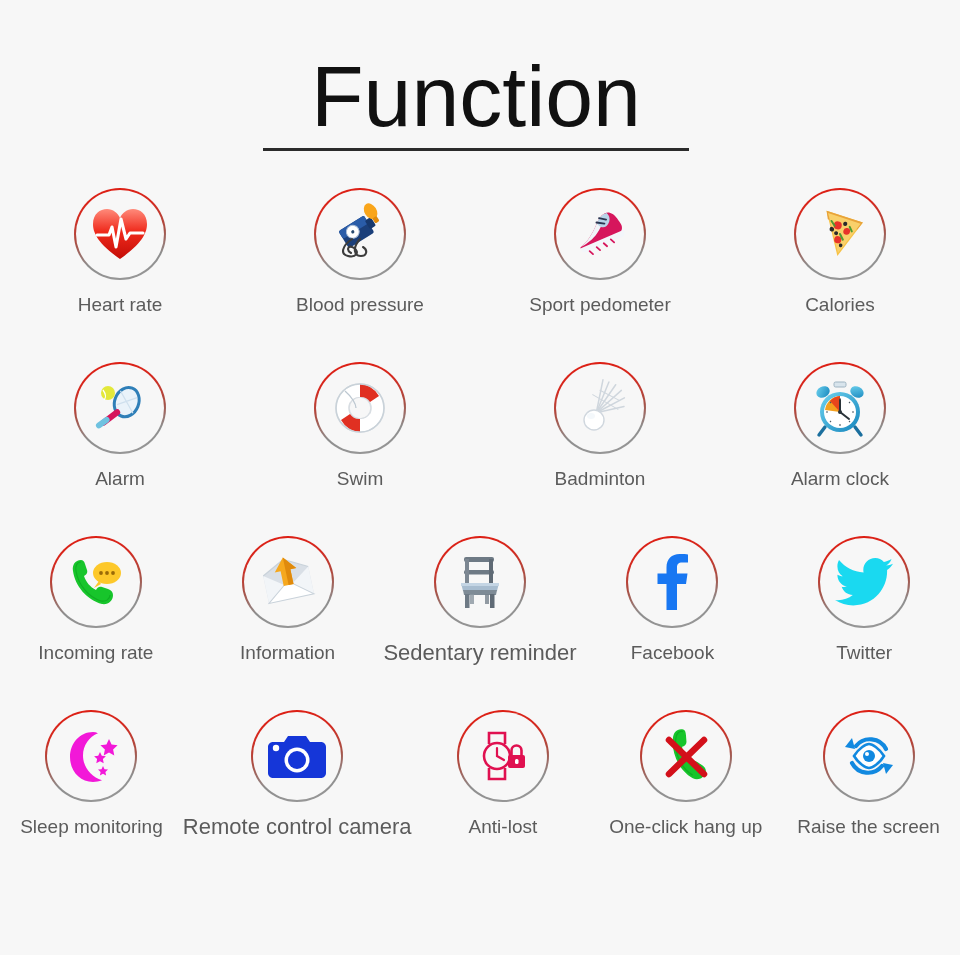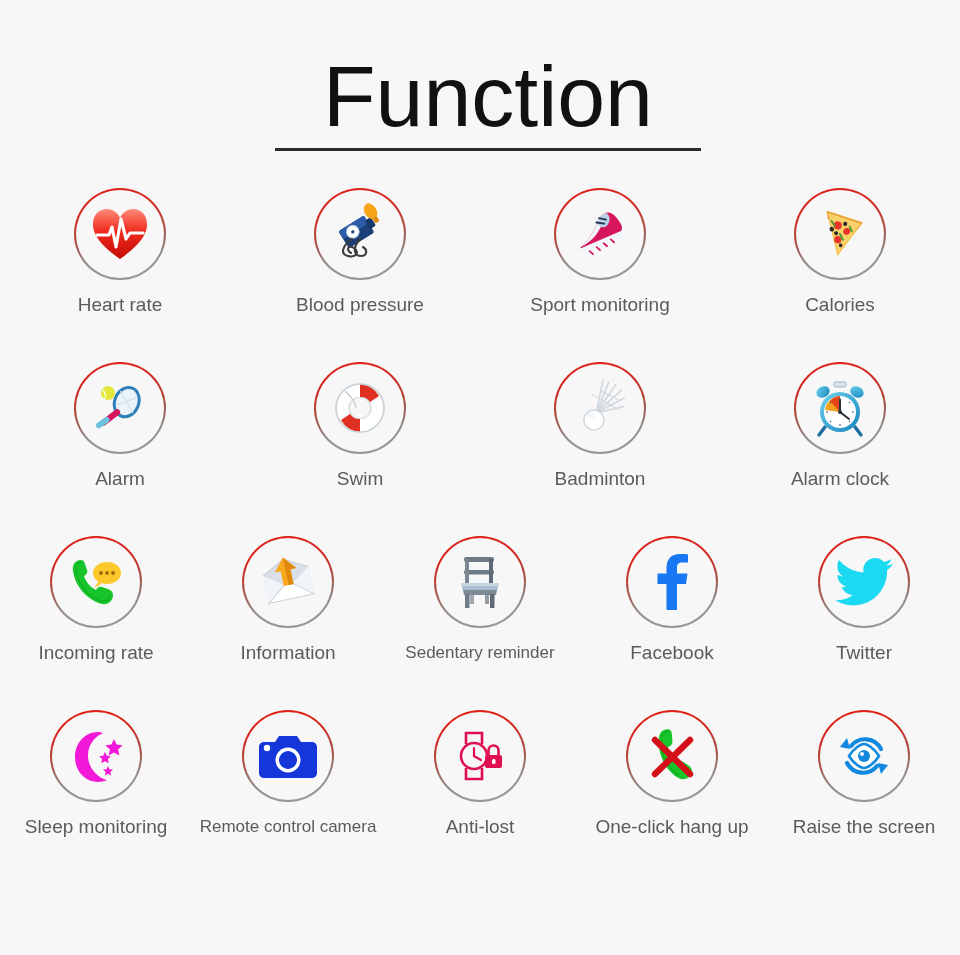--- a/index.html
+++ b/index.html
@@ -17,21 +17,21 @@
   #page {
     position: relative;
     width: 960px;
     height: 955px;
     background: #f7f7f7;
   }
 
   
   .title-block {
     position: absolute;
-    left: 16px;
+    left: 4px;
     top: 48px;
     width: 944px;
     text-align: center;
   }
   .title-text {
     display: block;
     font-family: "Liberation Sans", sans-serif;
     font-size: 86px;
     line-height: 96px;
     font-weight: 400;
@@ -93,21 +93,21 @@
 
   .cell-label {
     margin-top: 14px;
     font-family: "Liberation Sans", sans-serif;
     font-size: 19px;
     line-height: 22px;
     color: #5b5b5b;
     white-space: nowrap;
     text-align: center;
   }
-  .label-sm { font-size: 17px; }
+  .label-sm { font-size: 22px; }
 </style>
 </head>
 <body>
 
 <div id="page">
 
   <div class="title-block">
     <span class="title-text">Function</span>
     <div class="title-rule"></div>
   </div>
@@ -164,21 +164,21 @@
                 <path d="M6 30 C14 28 22 22 30 14 C36 8 42 6 46 9 C50 12 51 18 52 23 C53 28 50 32 44 32 L10 33 C7 33 5 32 6 30 Z" fill="#d6165c"></path>
                 <path d="M6 30 C14 28 22 22 30 14 C34 10 38 8 41 8 C38 14 32 20 24 25 C18 28 11 30 6 30 Z" fill="#f0f4f8"></path>
                 <path d="M30 14 C34 10 39 7 43 8 C45 12 44 16 40 19 C36 22 32 20 30 14 Z" fill="#b8d4e8"></path>
                 <path d="M6 31 L52 30 C53 33 52 36 48 36 L10 37 C7 37 5 34 6 31 Z" fill="#f3f6fa"></path>
                 <path d="M13 37 l2 4 M21 36 l2 4 M29 35 l2 4 M37 34 l2 4" stroke="#d6165c" stroke-width="1.8" stroke-linecap="round"></path>
                 <path d="M30 13 l7 4 M34 10 l6 4" stroke="#2a3550" stroke-width="1.8" stroke-linecap="round"></path>
               </g>
             </svg>
           </span>
         </div>
-        <div class="cell-label">Sport monitoring</div>
+        <div class="cell-label">Sport pedometer</div>
       </div>
 
       <div class="cell">
         <div class="circle">
           <span class="icon-wrap">
             <svg width="56" height="56" viewBox="0 0 56 56">
               <g transform="rotate(12 28 28)">
                 <path d="M10 8 L48 12 L30 50 Z" fill="#f7c245"></path>
                 <path d="M10 8 L48 12 L44 20 L13 16 Z" fill="#e8a33a"></path>
                 <path d="M12 10 L46 13.6 L30 47 Z" fill="#f9d06a"></path>

